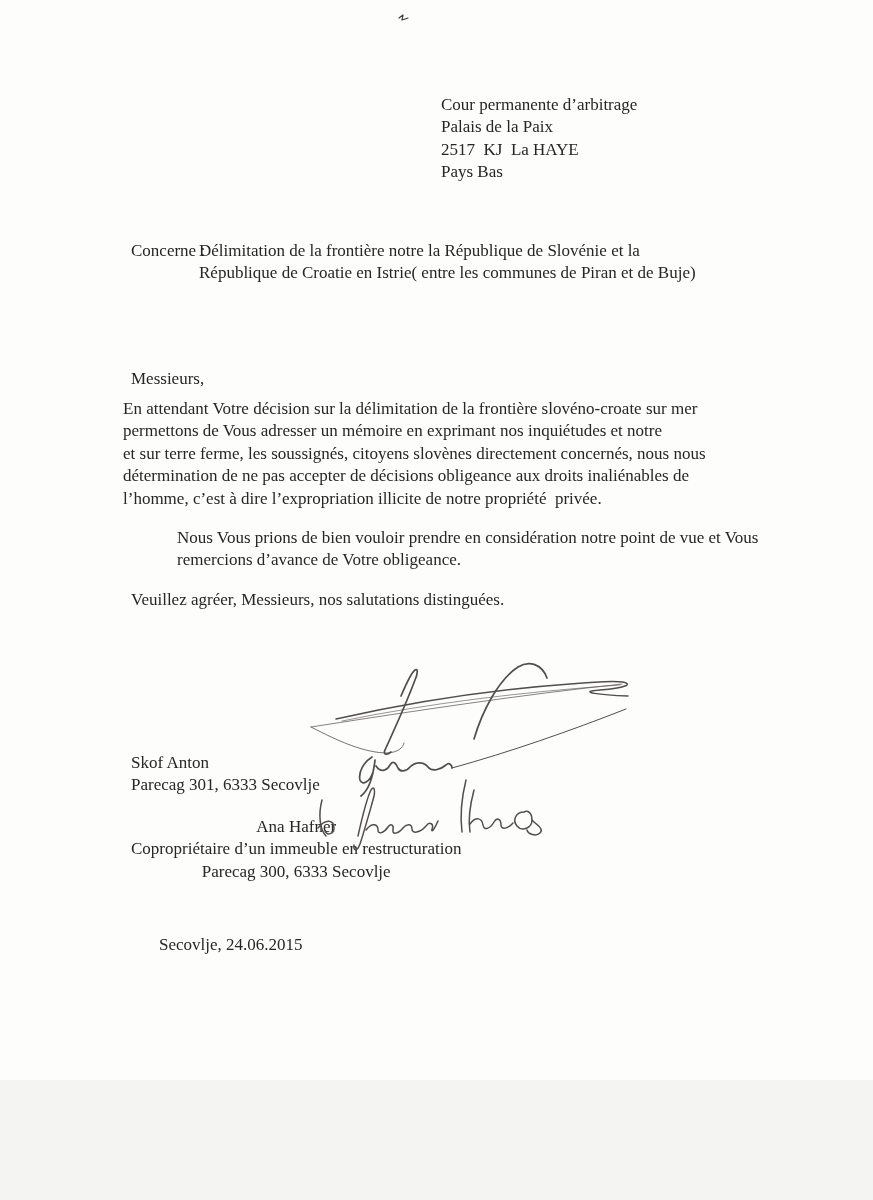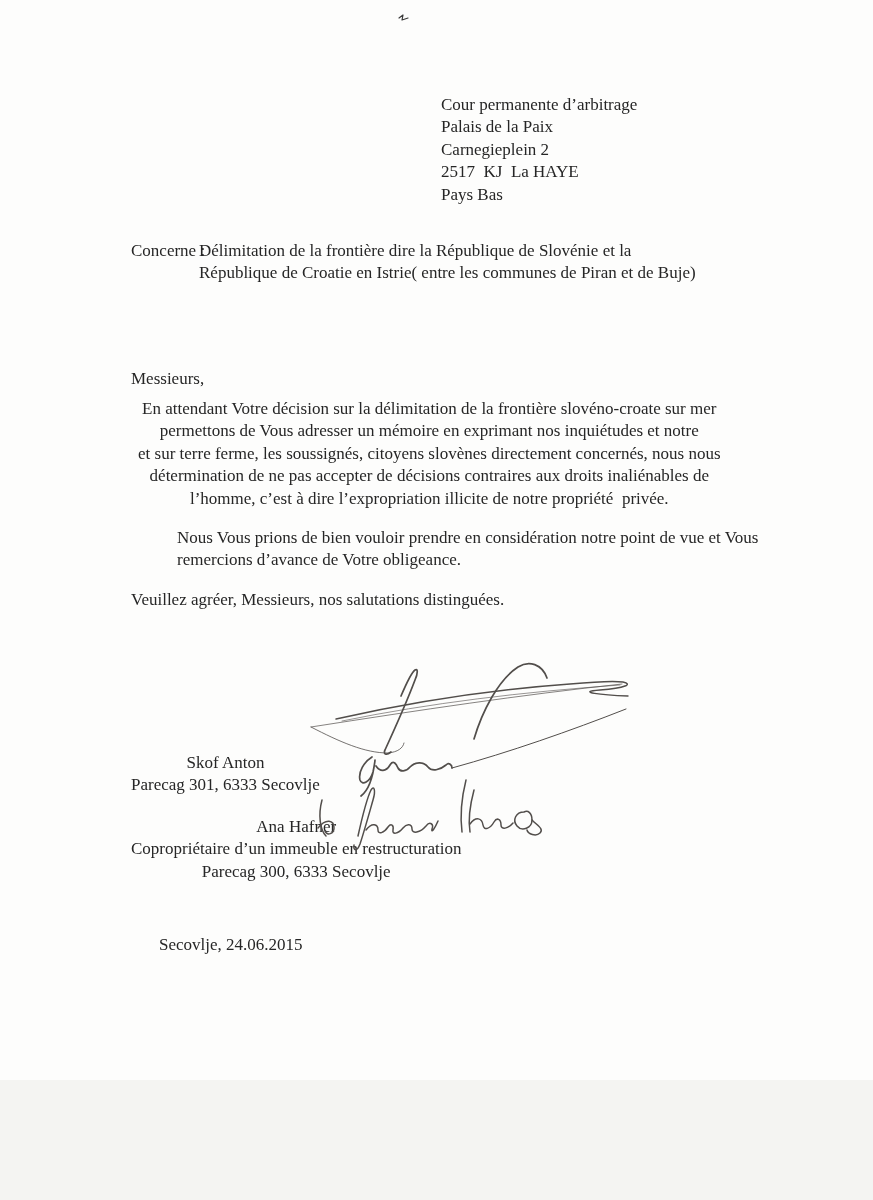--- a/index.html
+++ b/index.html
@@ -16,25 +16,25 @@
     font-size:17px;
     line-height:22.4px;
     overflow:hidden;
   }
   .block{position:absolute;}
   .line{white-space:pre;}
   .recipient{left:441px;top:94px;}
   .subject{left:131px;top:240px;display:flex;}
   .subject-label{width:68px;flex:0 0 68px;}
   .salutation{left:131px;top:368px;}
-  .para1{left:138px;top:398px;text-align:center;}
+  .para1{left:123px;top:398px;}
   .para2{left:131px;top:527px;margin-left:46px;}
   .closing{left:131px;top:589px;}
   .sig1{left:131px;top:691px;}
-  .sig2{left:131px;top:752px;text-align:center;}
+  .sig2{left:131px;top:752px;}
   .sig3{left:131px;top:816px;text-align:center;}
   .dateline{left:131px;top:934px;margin-left:28px;}
   .signature-overlay{
     position:absolute;left:270px;top:638px;width:380px;height:230px;
     pointer-events:none;
   }
   .stray-mark{position:absolute;left:398px;top:14px;width:12px;height:9px;}
   svg path{fill:none;stroke-linecap:round;stroke-linejoin:round;}
 </style>
 </head>
@@ -42,40 +42,39 @@
 
 <div class="page">
 
   <svg class="stray-mark" viewBox="0 0 12 9">
     <path d="M 1 4 L 5 1 L 4 6 L 10 4" stroke="#3a3a3a" stroke-width="1.2"></path>
   </svg>
 
   <div class="block recipient">
     <div class="line">Cour permanente d’arbitrage</div>
     <div class="line">Palais de la Paix</div>
-    <div class="line">Carnegieplein 2</div>
     <div class="line">2517  KJ  La HAYE</div>
     <div class="line">Pays Bas</div>
   </div>
 
   <div class="block subject">
     <div class="subject-label line">Concerne :</div>
     <div>
-      <div class="line">Délimitation de la frontière dire la République de Slovénie et la</div>
+      <div class="line">Délimitation de la frontière notre la République de Slovénie et la</div>
       <div class="line">République de Croatie en Istrie( entre les communes de Piran et de Buje)</div>
     </div>
   </div>
 
   <div class="block salutation line">Messieurs,</div>
 
   <div class="block para1">
     <div class="line">En attendant Votre décision sur la délimitation de la frontière slovéno-croate sur mer</div>
     <div class="line">permettons de Vous adresser un mémoire en exprimant nos inquiétudes et notre</div>
     <div class="line">et sur terre ferme, les soussignés, citoyens slovènes directement concernés, nous nous</div>
-    <div class="line">détermination de ne pas accepter de décisions contraires aux droits inaliénables de</div>
+    <div class="line">détermination de ne pas accepter de décisions obligeance aux droits inaliénables de</div>
     <div class="line">l’homme, c’est à dire l’expropriation illicite de notre propriété  privée.</div>
   </div>
 
   <div class="block para2">
     <div class="line">Nous Vous prions de bien vouloir prendre en considération notre point de vue et Vous</div>
     <div class="line">remercions d’avance de Votre obligeance.</div>
   </div>
 
   <div class="block closing line">Veuillez agréer, Messieurs, nos salutations distinguées.</div>
 

